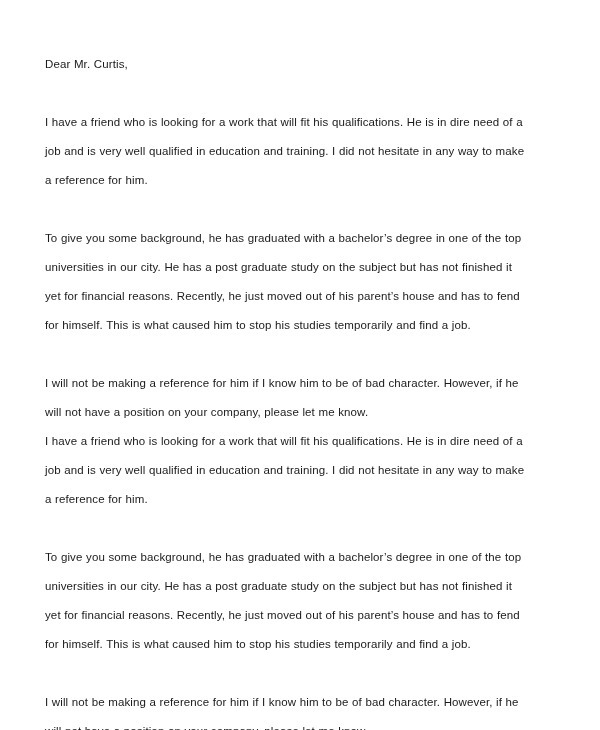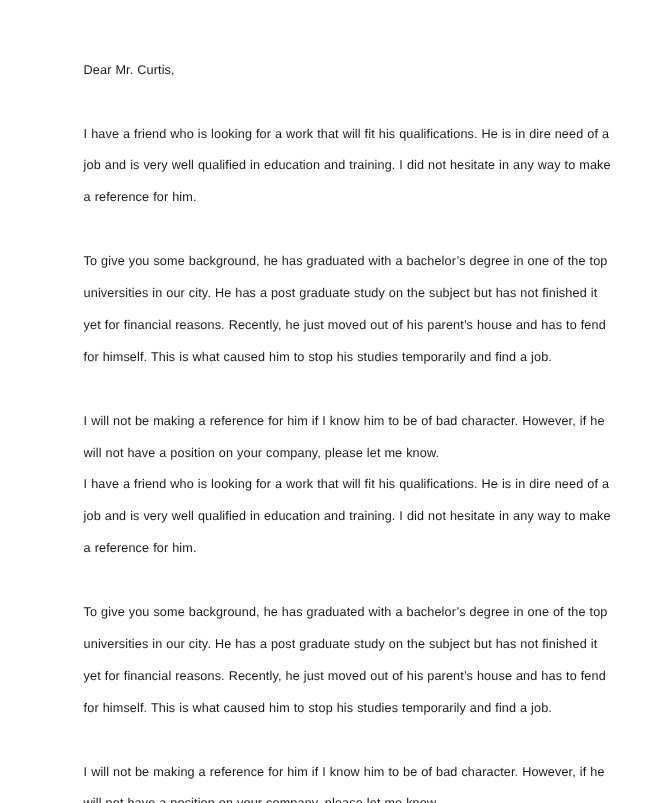--- a/index.html
+++ b/index.html
@@ -10,21 +10,21 @@
     width: 600px;
     height: 730px;
     background: #ffffff;
     font-family: "Liberation Sans", sans-serif;
     -webkit-font-smoothing: antialiased;
     overflow: hidden;
   }
 
   #letter {
     position: absolute;
-    left: 76px;
+    left: 45px;
     top: 0;
     width: 482px;
     height: 730px;
   }
 
   .para {
     margin: 0;
     font-size: 11.5px;
     line-height: 29px;
     color: #1a1a1a;

